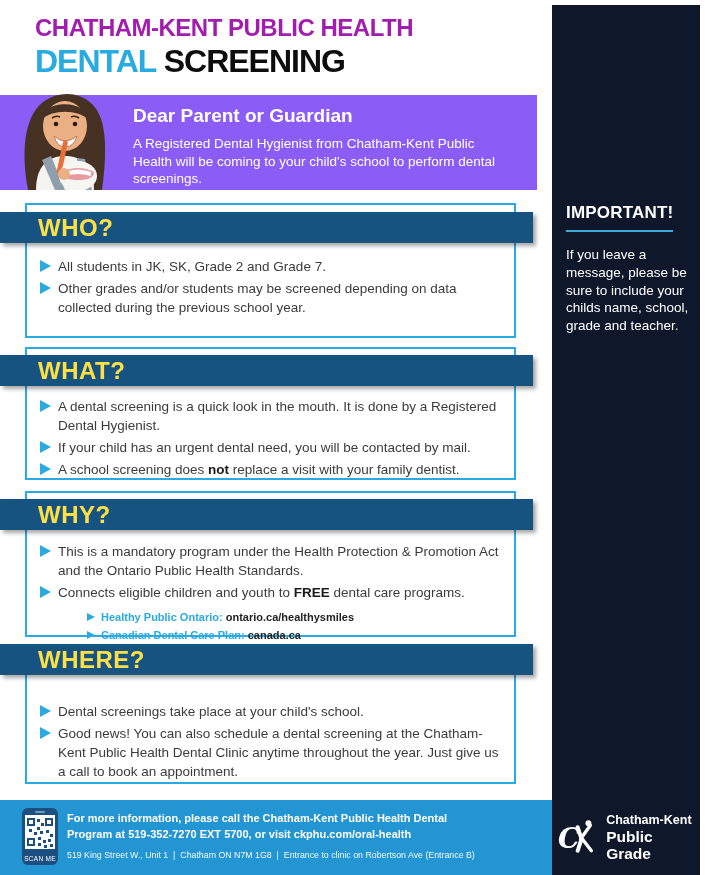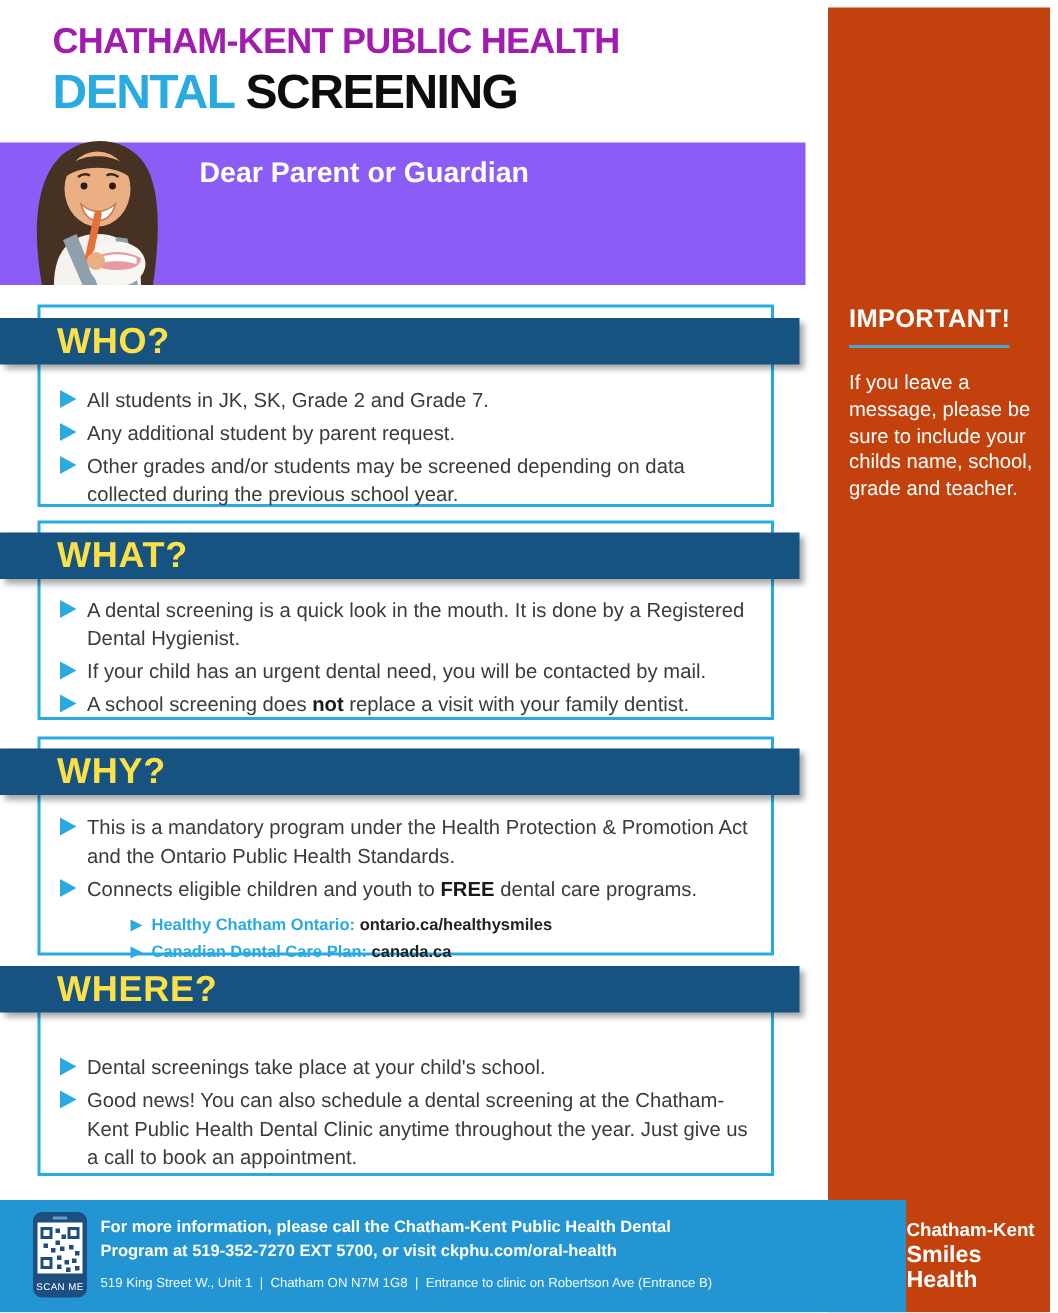--- a/index.html
+++ b/index.html
@@ -1,21 +1,21 @@
 <!DOCTYPE html>
 <html><head>
 <meta charset="utf-8">
 <style>
   * { margin:0; padding:0; box-sizing:border-box; }
   html,body { background:#ffffff; }
   body { font-family:"Liberation Sans","DejaVu Sans",sans-serif; }
   #page { position:relative; width:705px; height:875px; background:#ffffff; overflow:hidden; }
 
   
-  .sidebar { position:absolute; left:552px; top:5px; width:148px; height:870px; background:#c2410c; }
+  .sidebar { position:absolute; left:552px; top:5px; width:148px; height:870px; background:#0f172a; }
   .sidebar-inner { position:absolute; left:14px; right:10px; top:198px; color:#ffffff; }
   .sidebar-heading { font-size:17px; font-weight:bold; letter-spacing:.2px;
                      border-bottom:2px solid #3fa9dc; padding-bottom:7px; display:inline-block; }
   .sidebar-para { font-size:13.5px; line-height:1.32; margin-top:14px; }
   .sidebar-para + .sidebar-para { margin-top:18px; }
 
   
   .title-block { position:absolute; left:35px; top:14px; }
   .title-line1 { font-size:24px; font-weight:bold; color:#a21caf; letter-spacing:-0.5px; }
   .title-line2 { font-size:32px; font-weight:bold; color:#0d0d0d; letter-spacing:-1px; margin-top:1px; }
@@ -51,21 +51,21 @@
   #box-who   { top:203px; height:135px; padding:52px 14px 0 13px; }
   #bar-who   { top:212px; }
   #box-what  { top:347px; height:133px; padding:48px 14px 0 13px; }
   #bar-what  { top:355px; }
   #box-why   { top:491px; height:146px; padding:49px 14px 0 13px; }
   #bar-why   { top:499px; }
   #box-where { top:651px; height:133px; padding:49px 14px 0 13px; }
   #bar-where { top:644px; }
 
   
-  .footer { position:absolute; left:0; top:800px; width:604px; height:75px; background:#2295d2; }
+  .footer { position:absolute; left:0; top:800px; width:552px; height:75px; background:#2295d2; }
   .qr-phone { position:absolute; left:22px; top:8px; width:36px; height:57px;
               background:#1c4e80; border-radius:6px; }
   .qr-screen { position:absolute; left:3px; top:7px; width:30px; height:34px; background:#ffffff; }
   .qr-speaker { position:absolute; left:13px; top:3px; width:10px; height:2px; background:#6f9cc2; border-radius:1px; }
   .qr-label { position:absolute; left:0; right:0; bottom:3px; text-align:center;
               color:#ffffff; font-size:6.5px; letter-spacing:.3px; }
   .footer-text { position:absolute; left:67px; top:11px; color:#ffffff; }
   .footer-bold { font-size:11px; font-weight:bold; line-height:1.45; }
   .footer-addr { font-size:8.8px; margin-top:7px; white-space:pre; color:rgba(255,255,255,.95); }
 
@@ -87,21 +87,21 @@
 
     <div class="logo" style="left:6px; top:809px;">
       <svg width="46" height="42" viewBox="0 0 46 42">
         <text x="0" y="31" font-family="DejaVu Serif, serif" font-style="italic" font-weight="bold" font-size="28" fill="#ffffff">C</text>
         <path d="M20 10 L24 22 L20 34" stroke="#ffffff" stroke-width="4" fill="none" stroke-linecap="round"></path>
         <path d="M33 8 L23 22 M24 21 L34 34" stroke="#ffffff" stroke-width="3.4" fill="none" stroke-linecap="round"></path>
         <circle cx="31" cy="6" r="3" fill="#ffffff"></circle>
       </svg>
       <div class="logo-text">
         <div class="l1">Chatham-Kent</div>
-        <div class="l2">Smiles Health</div>
+        <div class="l2">Public Grade</div>
       </div>
     </div>
   </div>
 
   <div class="title-block">
     <div class="title-line1">CHATHAM-KENT PUBLIC HEALTH</div>
     <div class="title-line2"><span class="title-accent">DENTAL</span><span> SCREENING</span></div>
   </div>
 
   <div class="banner">
@@ -120,31 +120,28 @@
         <path d="M77,73 L84,104 L71,104 L69,72 Z" fill="#8fa0ac"></path>
         <rect x="52" y="54" width="5" height="34" rx="2.5" fill="#e4703c" transform="rotate(12 54 70)"></rect>
         <ellipse cx="70" cy="90" rx="19" ry="15" fill="#f8f6f3"></ellipse>
         <path d="M54,86 Q70,78 86,86 Q86,94 70,94 Q54,94 54,86 Z" fill="#e89aa2"></path>
         <path d="M57,86 Q70,81 83,86 L83,90 Q70,86 57,90 Z" fill="#ffffff"></path>
         <circle cx="56" cy="88" r="6" fill="#eab084"></circle>
       </svg>
     </div>
     <div class="banner-text">
       <div class="banner-heading">Dear Parent or Guardian</div>
+      <div class="banner-body">A Registered Dental Hygienist from Chatham-Kent Public Health will be coming to your child's school to perform dental screenings.</div>
     </div>
   </div>
 
   <div class="sec-box" id="box-who">
     <div class="bullet">
         <span class="tri"></span>
         <span><span>All students in JK, SK, Grade 2 and Grade 7.</span><b></b><span></span></span>
-      </div>
-    <div class="bullet">
-        <span class="tri"></span>
-        <span><span>Any additional student by parent request.</span><b></b><span></span></span>
       </div>
     <div class="bullet">
         <span class="tri"></span>
         <span><span>Other grades and/or students may be screened depending on data collected during the previous school year.</span><b></b><span></span></span>
       </div>
   </div>
   <div class="sec-bar" id="bar-who">WHO?</div>
 
   <div class="sec-box" id="box-what">
     <div class="bullet">
@@ -167,21 +164,21 @@
         <span class="tri"></span>
         <span><span>This is a mandatory program under the Health Protection &amp; Promotion Act and the Ontario Public Health Standards.</span><b></b><span></span></span>
       </div>
     <div class="bullet">
         <span class="tri"></span>
         <span><span>Connects eligible children and youth to </span><b>FREE</b><span> dental care programs.</span></span>
       </div>
     <div class="sublinks">
       <div class="sublink">
           <span class="tri-s"></span>
-          <span><span class="lbl">Healthy Chatham Ontario:</span> <span class="val">ontario.ca/healthysmiles</span></span>
+          <span><span class="lbl">Healthy Public Ontario:</span> <span class="val">ontario.ca/healthysmiles</span></span>
         </div>
       <div class="sublink">
           <span class="tri-s"></span>
           <span><span class="lbl">Canadian Dental Care Plan:</span> <span class="val">canada.ca</span></span>
         </div>
     </div>
   </div>
   <div class="sec-bar" id="bar-why">WHY?</div>
 
   <div class="sec-box" id="box-where">

